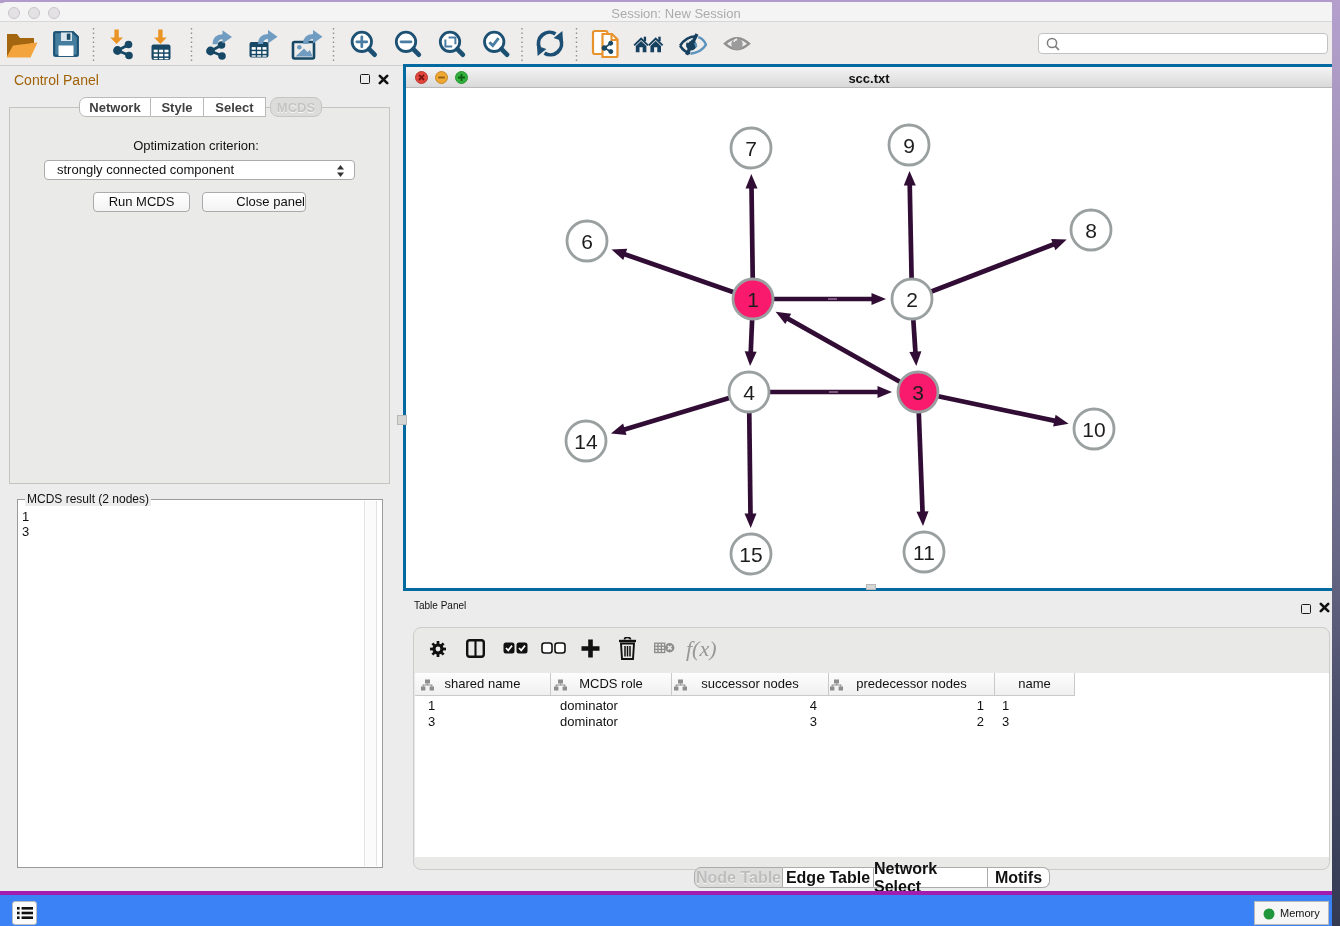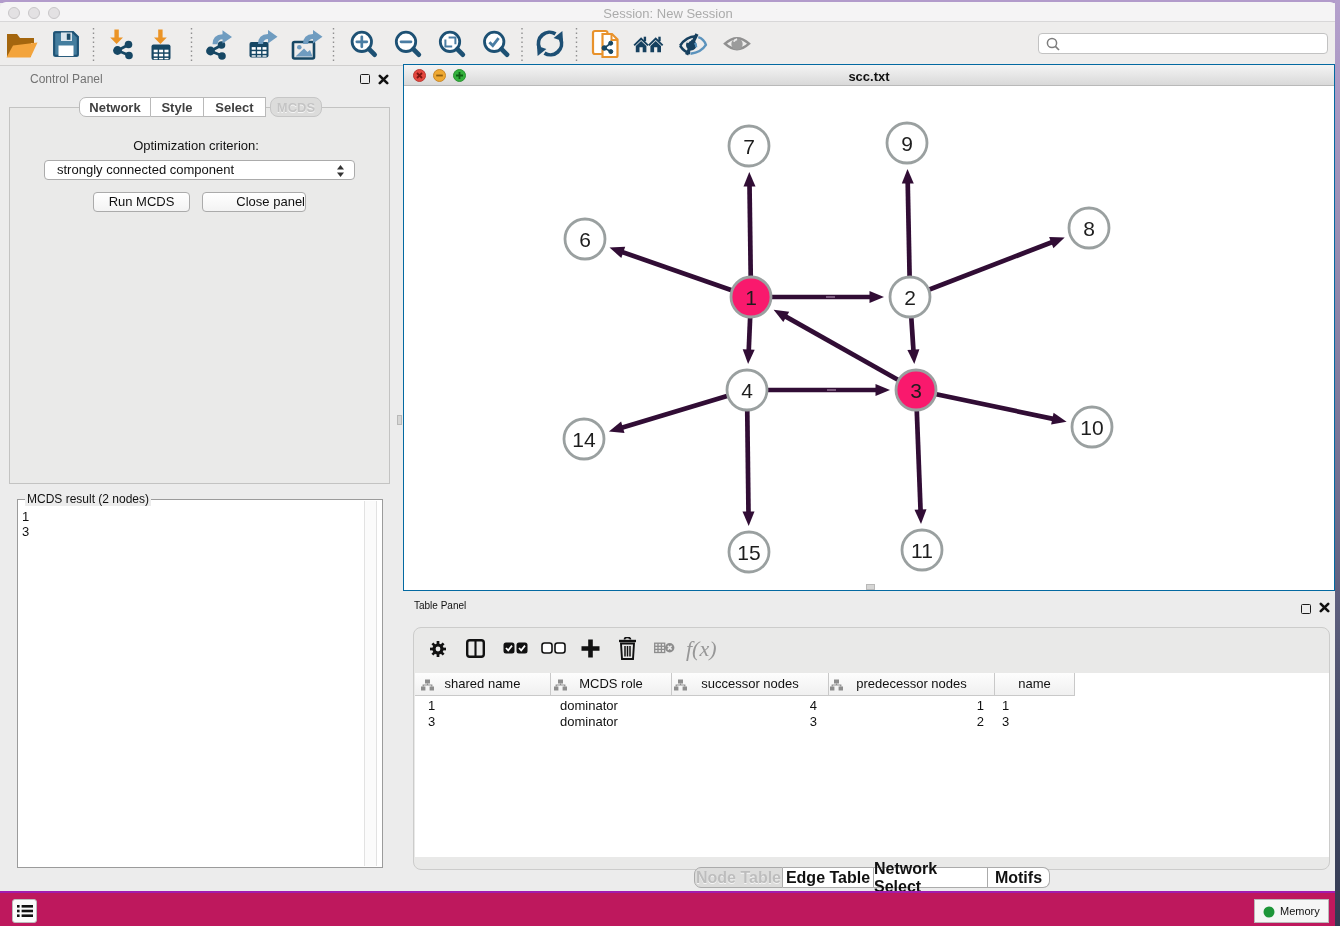--- a/index.html
+++ b/index.html
@@ -1,37 +1,37 @@
 <!DOCTYPE html>
 <html><head>
 <meta charset="utf-8">
 <style>
   * { margin:0; padding:0; box-sizing:border-box; }
   html,body { width:1340px; height:926px; overflow:hidden; }
   body { font-family:"Liberation Sans", sans-serif; position:relative; background:#ececec; }
-  .abs { position:absolute; }
+  .abs { position:absolute;padding-left:8px; }
   
   #desktop-top { left:0; top:0; width:1340px; height:3px; background:#b29bcb; }
   #desktop-right { right:0; top:0; width:5px; height:926px;
      background:linear-gradient(#b5a0cd 0%, #9b8fb3 25%, #6f6d8d 55%, #454a66 80%, #333a52 100%); }
   
   #titlebar { left:0; top:2px; width:1336px; height:20px;
      background:#f5f4f5; border-bottom:1px solid #d8d7d8; border-radius:6px 6px 0 0; }
   .tl-circle { position:absolute; width:12px; height:12px; border-radius:50%;
      background:#e3e1e3; border:1px solid #c8c6c8; top:5px; }
   #win-title { position:absolute; width:100%; text-align:center; top:4px;
      font-size:13px; color:#ababab; }
   
   #toolbar { left:0; top:22px; width:1336px; height:44px; background:#eeedec;
      border-bottom:1px solid #d0cfce; }
   #searchbox { position:absolute; left:1038px; top:11px; width:290px; height:21px;
      background:#ffffff; border:1px solid #c2c2c2; border-radius:4px; }
   
   #cpanel { left:0; top:66px; width:392px; height:822px; background:#ececec; }
-  #cp-title { position:absolute; left:30px; top:6px; font-size:12px; color:#737373; }
+  #cp-title { position:absolute; left:14px; top:6px; font-size:14px; color:#a16207; }
   .pn-max { position:absolute; width:10px; height:10px; border:1.6px solid #1a1a1a; border-radius:1.5px; }
   #cp-inner { position:absolute; left:9px; top:41px; width:381px; height:377px;
      background:#eaeae9; border:1px solid #c3c3c2; }
   .tabstrip { position:absolute; display:flex; }
   .tab { height:20px; font-size:13px; font-weight:bold; color:#404040; background:#fff;
      border:1px solid #b9b9b9; border-left:none; display:flex; align-items:center; justify-content:center; }
   .tab.first { border-left:1px solid #b9b9b9; border-radius:7px 0 0 7px; }
   .tab.last { border-radius:0 7px 7px 0; }
   .tab.disabled { background:#dcdcdb; color:#c4c4c4; text-shadow:0 1px 0 #f5f5f5; }
   #opt-label { position:absolute; left:0; top:72px; width:392px; text-align:center;
@@ -41,43 +41,43 @@
      line-height:18px; padding-left:12px; }
   .btn { position:absolute; height:20px; background:linear-gradient(#ffffff,#f3f3f3);
      border:1px solid #ababab; border-radius:4px; font-size:13px; color:#111;
      text-align:center; line-height:18px; }
   #mcds-fs { position:absolute; left:17px; top:433px; width:366px; height:369px;
      border:1px solid #9b9b9b; background:#fff; }
   #mcds-legend { position:absolute; left:25px; top:426px; background:#ececec;
      font-size:12px; color:#111; padding:0 2px; }
   
   #netframe { left:403px; top:64px; width:932px; height:527px;
-     border:1px solid #0369a1; background:#fff; }
+     border:3px solid #0369a1; background:#fff; }
   #net-titlebar { position:absolute; left:0; top:0; width:100%; height:21px;
      background:linear-gradient(#f4f4f4,#d9d9d9); border-bottom:1px solid #b9b9b9; }
   #net-title { position:absolute; width:100%; text-align:center; top:4px;
      font-size:13px; font-weight:bold; color:#111; }
   .mac-btn { position:absolute; top:4px; width:13px; height:13px; border-radius:50%; }
   
   #tpanel { left:403px; top:591px; width:932px; height:297px; background:#ececec; }
   #tp-title { position:absolute; left:11px; top:9px; font-size:10px; color:#111; }
   #tp-box { position:absolute; left:10px; top:36px; width:917px; height:243px;
      background:#e9e9e8; border:1px solid #cccccb; border-radius:8px; }
   #tp-table { position:absolute; left:1px; top:45px; width:914px; height:184px; background:#fff; }
   .th-cell { position:absolute; top:0; height:23px; background:linear-gradient(#fdfdfd,#f0f0f0);
      border-right:1px solid #c9c9c9; border-bottom:1px solid #c9c9c9;
      font-size:13px; color:#111; text-align:center; line-height:22px; }
   .td { position:absolute; font-size:13px; color:#111; height:16px; line-height:16px; }
   .tree-ic { position:absolute; top:6px; }
   .bt-tab { height:21px; font-size:16px; font-weight:bold; color:#111; background:#fff;
      border:1px solid #ababab; border-left:none; display:flex; align-items:center;
      justify-content:center; }
   
-  #statusbar { left:0; top:891px; width:1336px; height:35px; background:#be185d;
-     border-top:2px solid #a21caf; }
+  #statusbar { left:0; top:891px; width:1336px; height:35px; background:#3b82f6;
+     border-top:4px solid #a21caf; }
   #list-btn { position:absolute; left:12px; top:6px; width:25px; height:24px;
      background:#fbfbfb; border:1px solid #bdbdbd; border-radius:3px; }
   #mem-btn { position:absolute; left:1254px; top:6px; width:75px; height:24px;
      background:#f6f6f6; border:1px solid #b9b9b9; font-size:11px; color:#111; }
 </style>
 </head>
 <body>
 <div id="desktop-top" class="abs"></div>
 <div id="titlebar" class="abs">
   <div class="tl-circle" style="left:8px;"></div>

